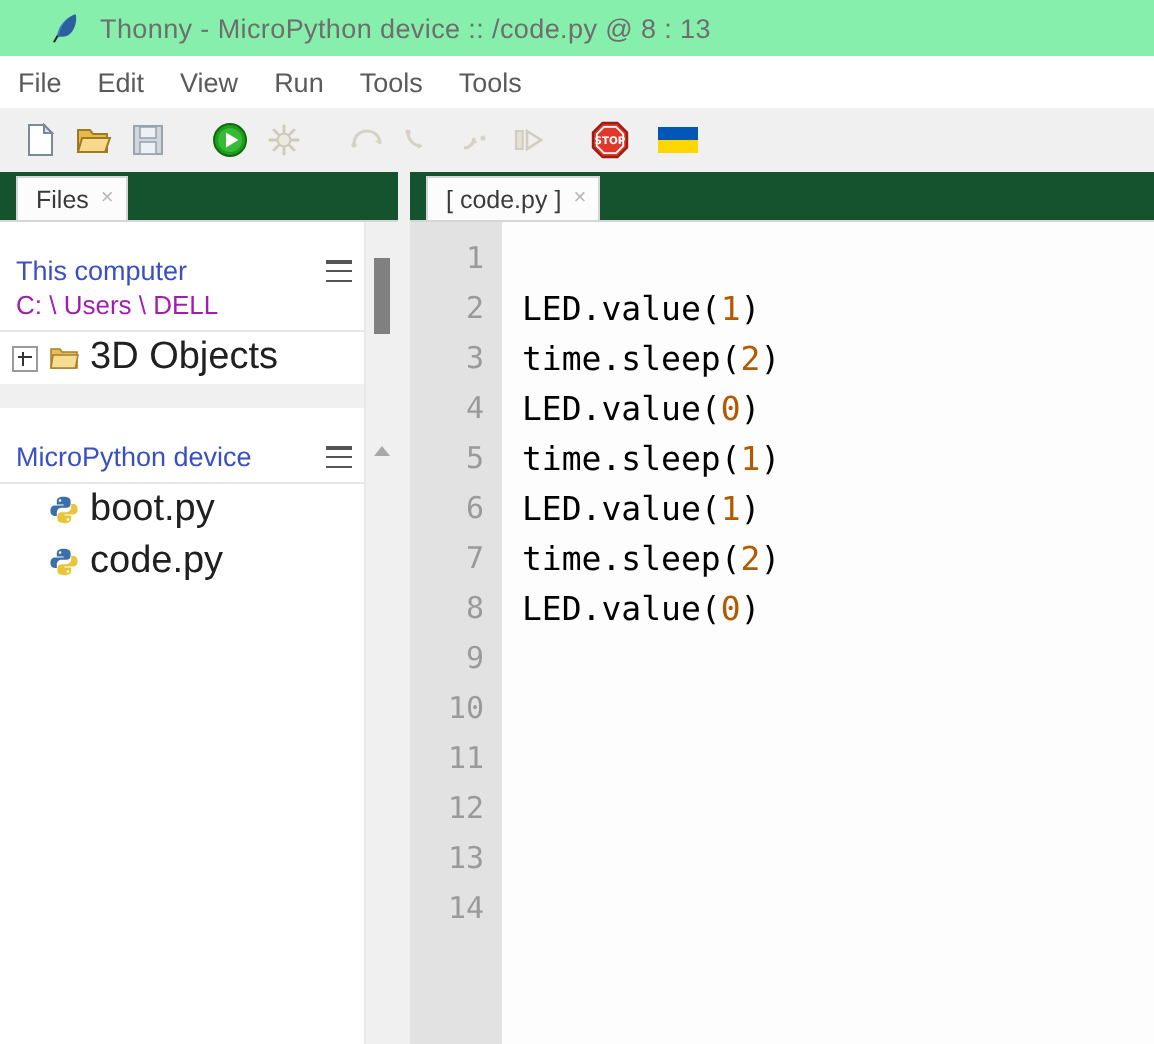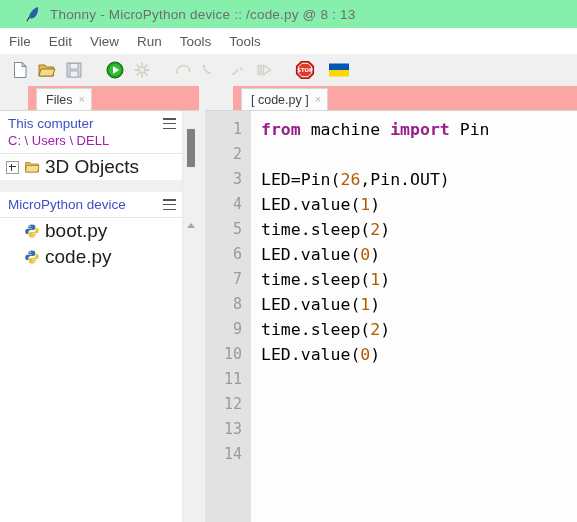--- a/index.html
+++ b/index.html
@@ -104,22 +104,21 @@
     min-height: 0;
     background: #f0f0f0;
   }
   .tabstrip {
     height: 24px;
     min-height: 24px;
     display: flex;
     align-items: flex-end;
     padding-left: 8px;
     box-sizing: border-box;
-    background: #fca5a5;
-    margin-left: 28px;
+    background: #14532d;
   }
   .tab {
     background: #fcfcfc;
     border: 1px solid #d6d6d6;
     border-bottom: none;
     height: 22px;
     display: flex;
     align-items: center;
     padding: 0 6px 0 9px;
     box-sizing: border-box;
@@ -141,20 +140,21 @@
   }
   .files-col {
     flex: 1 1 auto;
     display: flex;
     flex-direction: column;
     min-width: 0;
     background: #ffffff;
   }
   .fs-section {
     background: #ffffff;
+    margin-top: 12px;
   }
   .fs-head {
     display: flex;
     align-items: flex-start;
     justify-content: space-between;
     padding: 4px 6px 4px 8px;
     border-bottom: 1px solid #e6e6e6;
   }
   .fs-head-labels { display: flex; flex-direction: column; min-width: 0; }
   .fs-title {
@@ -518,23 +518,21 @@
             <div class="ln">7</div>
             <div class="ln">8</div>
             <div class="ln">9</div>
             <div class="ln">10</div>
             <div class="ln">11</div>
             <div class="ln">12</div>
             <div class="ln">13</div>
             <div class="ln">14</div>
           </div>
         <div class="code-area" id="code-area">
-            <div class="code-line"><span class="tok-kw">from</span><span class="tok-plain"> machine </span><span class="tok-kw">import</span><span class="tok-plain"> Pin</span></div>
             <div class="code-line">&nbsp;</div>
-            <div class="code-line"><span class="tok-plain">LED=Pin(</span><span class="tok-num">26</span><span class="tok-plain">,Pin.OUT)</span></div>
             <div class="code-line"><span class="tok-plain">LED.value(</span><span class="tok-num">1</span><span class="tok-plain">)</span></div>
             <div class="code-line"><span class="tok-plain">time.sleep(</span><span class="tok-num">2</span><span class="tok-plain">)</span></div>
             <div class="code-line"><span class="tok-plain">LED.value(</span><span class="tok-num">0</span><span class="tok-plain">)</span></div>
             <div class="code-line"><span class="tok-plain">time.sleep(</span><span class="tok-num">1</span><span class="tok-plain">)</span></div>
             <div class="code-line"><span class="tok-plain">LED.value(</span><span class="tok-num">1</span><span class="tok-plain">)</span></div>
             <div class="code-line"><span class="tok-plain">time.sleep(</span><span class="tok-num">2</span><span class="tok-plain">)</span></div>
             <div class="code-line"><span class="tok-plain">LED.value(</span><span class="tok-num">0</span><span class="tok-plain">)</span></div>
             <div class="code-line">&nbsp;</div>
             <div class="code-line">&nbsp;</div>
             <div class="code-line">&nbsp;</div>

